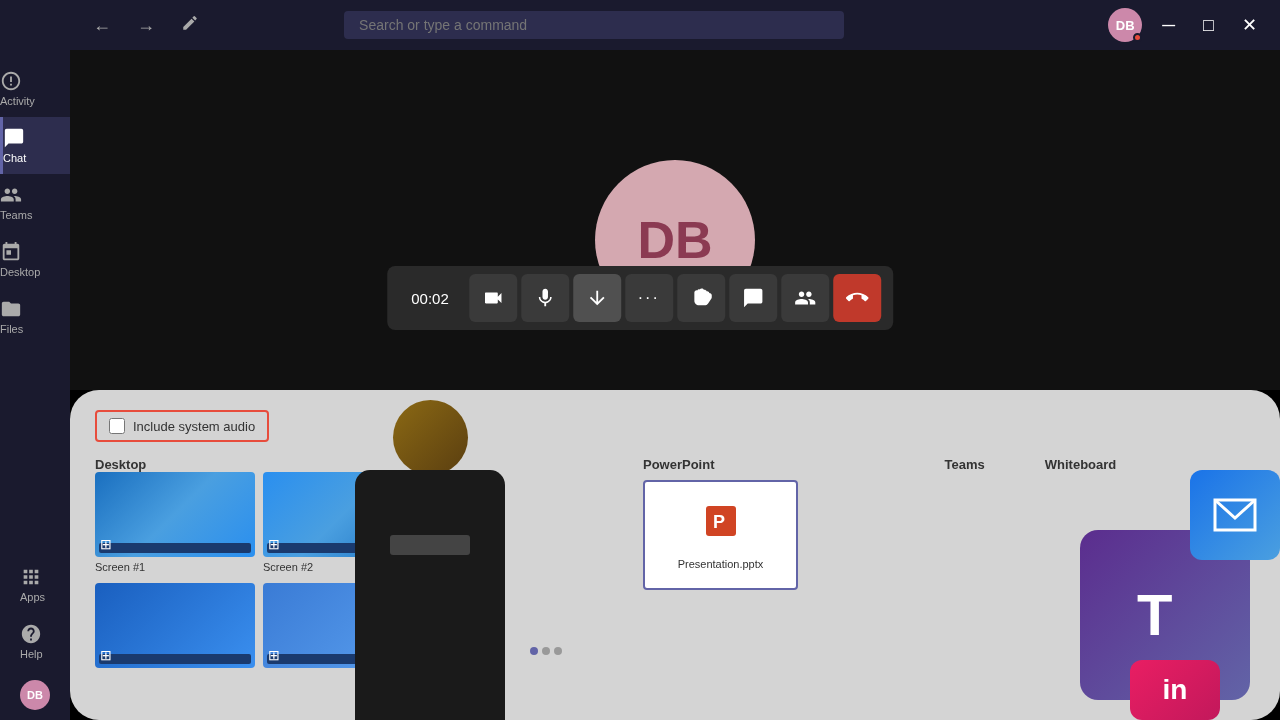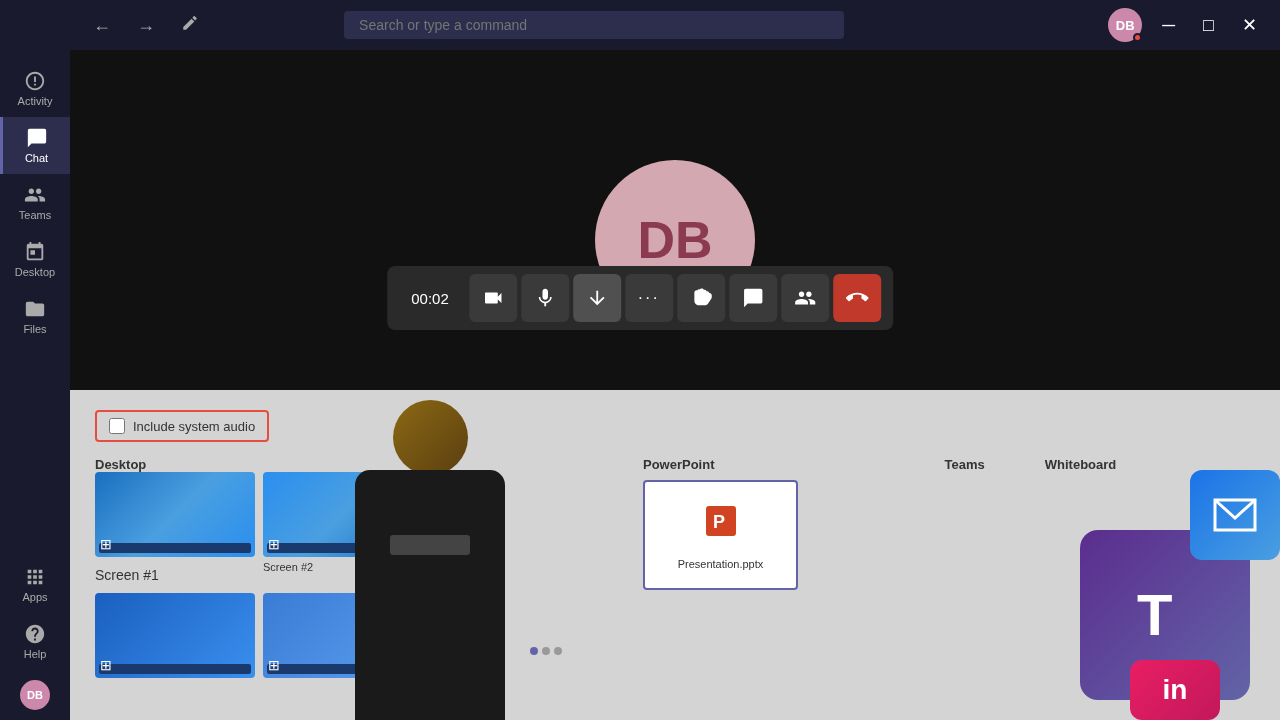--- a/index.html
+++ b/index.html
@@ -21,21 +21,21 @@
       background: #1a1a2e;
       display: flex;
       flex-direction: column;
       align-items: center;
       padding-top: 60px;
       z-index: 100;
     }
     .sidebar-item {
       display: flex;
       flex-direction: column;
-      align-items: center;
+      align-items: flex-start;
       width: 100%;
       padding: 10px 0;
       cursor: pointer;
       color: #aaa;
       font-size: 11px;
       gap: 3px;
     }
     .sidebar-item.active {
       background: #2d2d4e;
       color: #fff;
@@ -174,20 +174,21 @@
 
     
     .share-panel {
       position: absolute;
       left: 70px; top: 390px;
       width: 1210px;
       height: 330px;
       background: rgba(230, 230, 230, 0.92);
       z-index: 50;
       padding: 20px 25px;
+      border-radius: 29px;
     }
     .share-header {
       display: flex;
       align-items: center;
       gap: 12px;
       margin-bottom: 15px;
     }
     .include-audio-checkbox {
       display: flex;
       align-items: center;
@@ -465,21 +466,21 @@
       <div class="share-section-title">Desktop</div>
       <div class="screen-grid">
         <div class="screen-row">
           <div class="screen-wrapper">
             <div class="screen-thumb">
               <div class="screen-inner">
                 <div class="taskbar-bar"></div>
               </div>
               <div class="screen-icon">⊞</div>
             </div>
-            <span style="font-size:14px;color:#333;margin-top:8px;">Screen #1</span>
+            <span style="font-size:11px;color:#333;margin-top:2px;">Screen #1</span>
           </div>
           <div class="screen-wrapper">
             <div class="screen-thumb">
               <div class="screen-inner" style="background: linear-gradient(135deg, #2a8fef 0%, #4a9fe0 50%, #1a6fbf 100%);">
                 <div class="taskbar-bar"></div>
               </div>
               <div class="screen-icon">⊞</div>
             </div>
             <span style="font-size:11px;color:#333;margin-top:2px;">Screen #2</span>
           </div>

